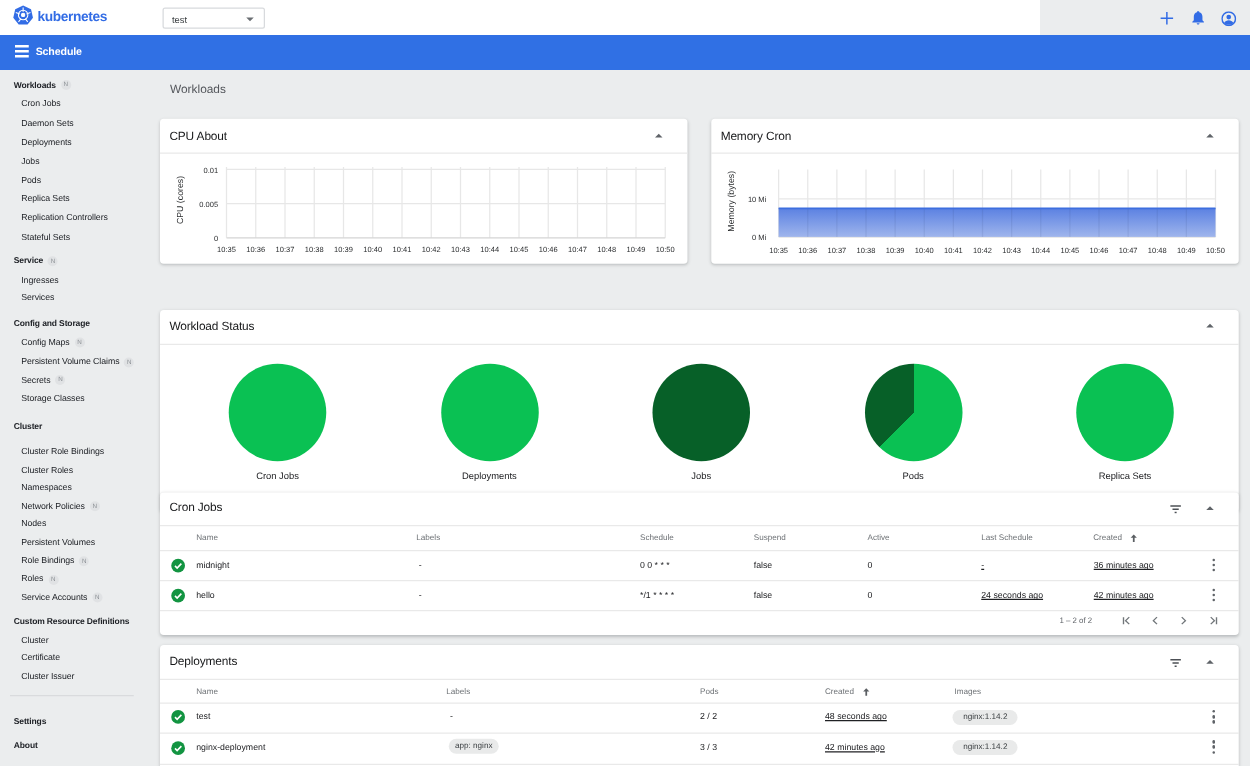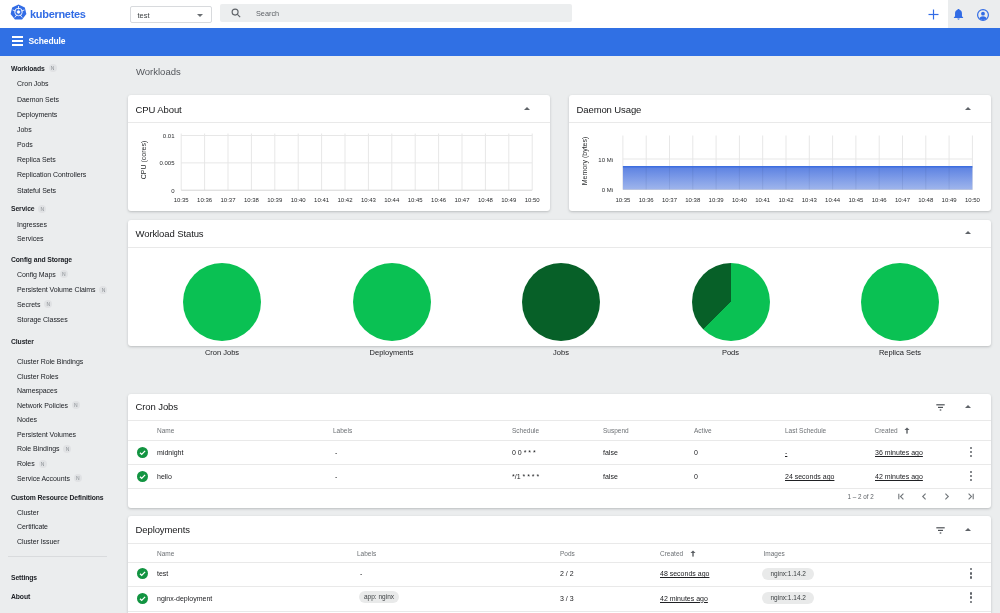--- a/index.html
+++ b/index.html
@@ -1,18 +1,18 @@
 <!DOCTYPE html>
 <html><head>
 <meta charset="utf-8">
 <style>
 * { margin:0; padding:0; box-sizing:border-box; }
 html,body { width:1000px; height:613px; overflow:hidden; font-family:"Liberation Sans", sans-serif; background:#ebedee; }
 .abs { position:absolute; }
-#topbar { position:absolute; left:0; top:0; width:948px; height:28px; background:#ffffff; z-index:5; }
+#topbar { position:absolute; left:0; top:0; width:832px; height:28px; background:#ffffff; z-index:5; }
 #bluebar { position:absolute; left:0; top:28px; width:1000px; height:28px; background:#3070e4; z-index:5; }
 #sidebar { position:absolute; left:0; top:56px; width:116px; height:557px; font-size:7px; color:#202328; }
 .card { position:absolute; background:#fff; border-radius:3px; box-shadow:0 1px 2.5px rgba(60,64,67,.28); }
 .cardtitle { position:absolute; left:7.5px; font-size:9.5px; color:#17181a; letter-spacing:-0.1px; }
 .nav-h { position:absolute; left:11px; height:12px; line-height:12px; font-weight:bold; font-size:6.8px; letter-spacing:-0.1px; white-space:nowrap; }
 .nav-i { position:absolute; left:17px; height:12px; line-height:12px; white-space:nowrap; letter-spacing:-0.05px; }
 .badge { display:inline-block; width:8px; height:8px; line-height:8px; border-radius:50%; background:#e0e2e4; color:#888d92; font-size:5px; text-align:center; vertical-align:0.5px; margin-left:2px; font-weight:normal; }
 .chev { position:absolute; width:0; height:0; border-left:3.5px solid transparent; border-right:3.5px solid transparent; border-bottom:3.5px solid #5f6368; }
 .link { color:#3a6de0; }
 .chip { display:block; width:max-content; background:#e9eaea; border-radius:6px; padding:0 8.5px; height:12px; line-height:12.5px; font-size:6.5px; color:#3c4043; }
@@ -36,27 +36,20 @@
       <line x1="3.4" y1="7.8" x2="7.6" y2="9.2"></line>
       <line x1="18.6" y1="7.8" x2="14.4" y2="9.2"></line>
       <line x1="6.2" y1="17.5" x2="8.9" y2="14.1"></line>
       <line x1="15.8" y1="17.5" x2="13.1" y2="14.1"></line>
     </g>
   </svg>
   <div class="abs" style="left:30px; top:8px; font-size:11px; font-weight:bold; color:#326ce5; letter-spacing:-0.3px;">kubernetes</div>
   <div class="abs" style="left:129.5px; top:5.5px; width:82px; height:17px; border:1px solid #d8dadd; border-radius:2px; background:#fff;">
     <div class="abs" style="left:7px; top:4px; font-size:7.5px; color:#3c4043;">test</div>
     <div class="abs" style="right:8px; top:7px; width:0; height:0; border-left:3px solid transparent; border-right:3px solid transparent; border-top:3.5px solid #6a6e72;"></div>
-  </div>
-  <div class="abs" style="left:220px; top:4px; width:352px; height:17.5px; background:#eceeef; border-radius:2px;">
-    <svg class="abs" style="left:11px; top:4px;" width="10" height="10" viewBox="0 0 10 10">
-        <circle cx="4.1" cy="4.1" r="3" fill="none" stroke="#5f6368" stroke-width="1.1"></circle>
-        <line x1="6.4" y1="6.4" x2="9.2" y2="9.2" stroke="#5f6368" stroke-width="1.1"></line>
-      </svg>
-    <div class="abs" style="left:36px; top:5px; font-size:7.3px; color:#5f6368;">Search</div>
   </div>
   <svg class="abs" style="left:928px; top:9px;" width="11" height="11" viewBox="0 0 11 11">
       <g stroke="#326ce5" stroke-width="1.2">
         <line x1="5.5" y1="0.5" x2="5.5" y2="10.5"></line>
         <line x1="0.5" y1="5.5" x2="10.5" y2="5.5"></line>
       </g>
     </svg>
   <svg class="abs" style="left:953px; top:9px;" width="11" height="11" viewBox="0 0 14 14">
       <path fill="#326ce5" d="M7 13.6c.8 0 1.45-.65 1.45-1.45H5.55c0 .8.65 1.45 1.45 1.45zm4.4-4.4V5.6c0-2.2-1.2-4.05-3.25-4.55V.55C8.15-.2 7.6-.35 7-.35s-1.15.15-1.15.9v.5C3.8 1.55 2.6 3.4 2.6 5.6v3.6L1.1 10.7v.75h11.8v-.75L11.4 9.2z"></path>
     </svg>
@@ -158,21 +151,21 @@
         <text x="310.6" y="78.5">10:46</text>
         <text x="334.0" y="78.5">10:47</text>
         <text x="357.4" y="78.5">10:48</text>
         <text x="380.8" y="78.5">10:49</text>
         <text x="404.2" y="78.5">10:50</text>
     </g>
   </svg>
 </div>
 
 <div class="card" style="left:569px; top:95px; width:422px; height:116px;">
-  <div class="cardtitle" style="top:9px;">Daemon Usage</div>
+  <div class="cardtitle" style="top:9px;">Memory Cron</div>
   <div class="chev" style="right:20px; top:12px;"></div>
   <div class="hline" style="top:27px; width:422px;"></div>
   <svg class="abs" style="left:0; top:28px;" width="422" height="88" viewBox="0 0 422 88">
     <defs>
       <linearGradient id="memfill" x1="0" y1="0" x2="0" y2="1">
         <stop offset="0" stop-color="#5b81e2"></stop>
         <stop offset="1" stop-color="#9fb5ec"></stop>
       </linearGradient>
     </defs>
     <g stroke="#e7e7e7" stroke-width="1">
@@ -232,21 +225,21 @@
         <text x="286.9" y="79">10:45</text>
         <text x="310.2" y="79">10:46</text>
         <text x="333.5" y="79">10:47</text>
         <text x="356.8" y="79">10:48</text>
         <text x="380.1" y="79">10:49</text>
         <text x="403.4" y="79">10:50</text>
     </g>
   </svg>
 </div>
 
-<div class="card" style="left:128px; top:220px; width:863px; height:126px;">
+<div class="card" style="left:128px; top:248px; width:863px; height:161px;">
   <div class="cardtitle" style="top:8px;">Workload Status</div>
   <div class="chev" style="right:20px; top:11px;"></div>
   <div class="hline" style="top:27px; width:863px;"></div>
   <div class="abs" style="left:55px; top:43px; width:78px; height:78px; border-radius:50%; background:#0ac153;"></div>
   <div class="abs" style="left:224.5px; top:43px; width:78px; height:78px; border-radius:50%; background:#0ac153;"></div>
   <div class="abs" style="left:394px; top:43px; width:78px; height:78px; border-radius:50%; background:#076028;"></div>
   <div class="abs" style="left:563.5px; top:43px; width:78px; height:78px; border-radius:50%; background:conic-gradient(#0ac153 0 62.5%, #076028 62.5% 100%);"></div>
   <div class="abs" style="left:733px; top:43px; width:78px; height:78px; border-radius:50%; background:#0ac153;"></div>
   <div class="abs" style="left:14px; top:128px; width:160px; text-align:center; font-size:7.5px; color:#202124;">Cron Jobs</div>
   <div class="abs" style="left:183.5px; top:128px; width:160px; text-align:center; font-size:7.5px; color:#202124;">Deployments</div>

